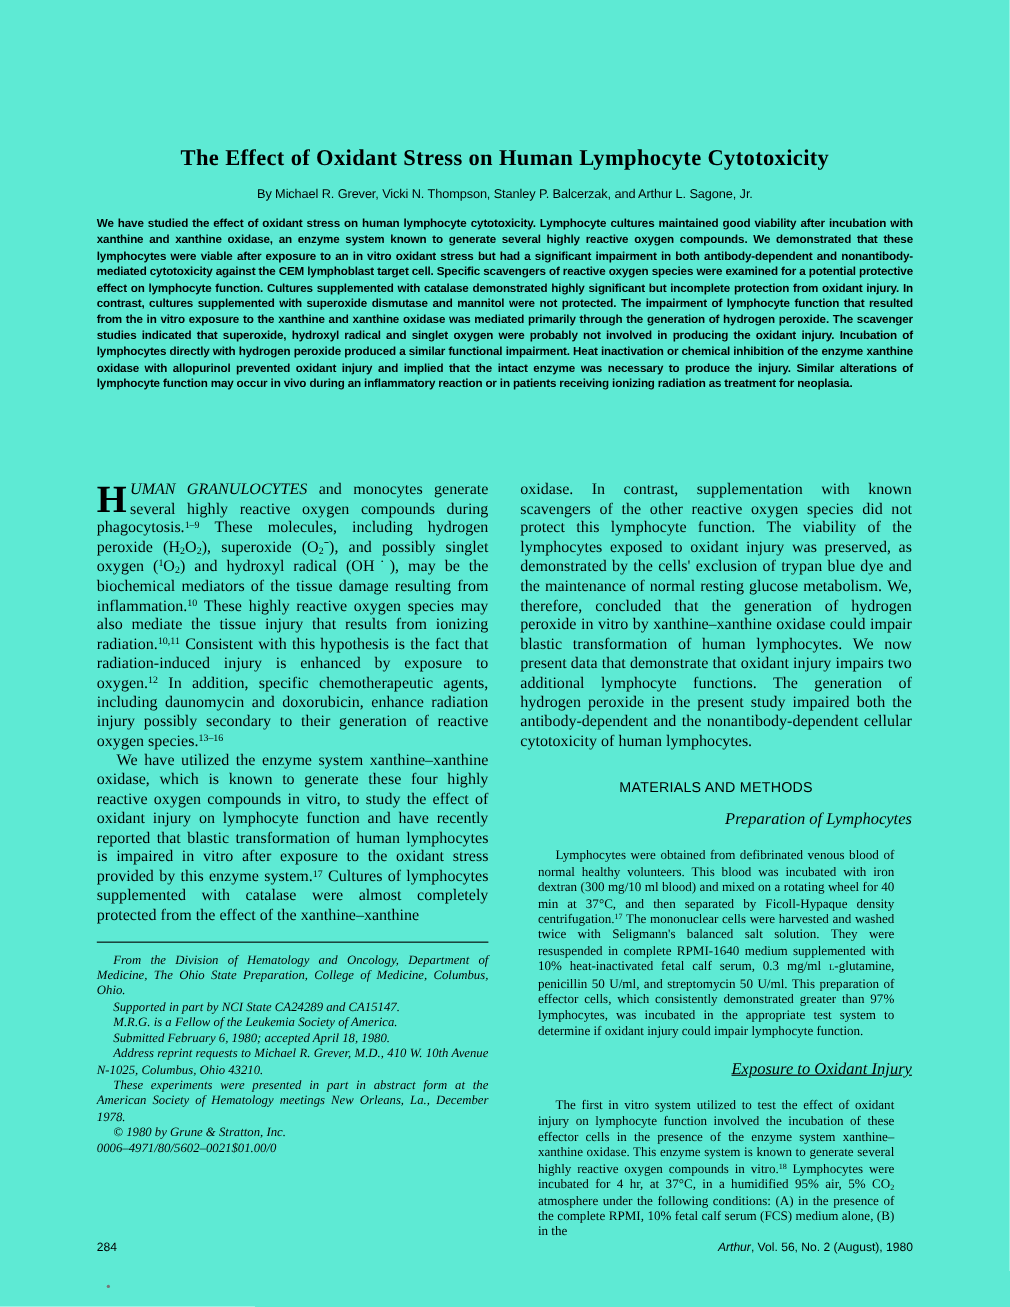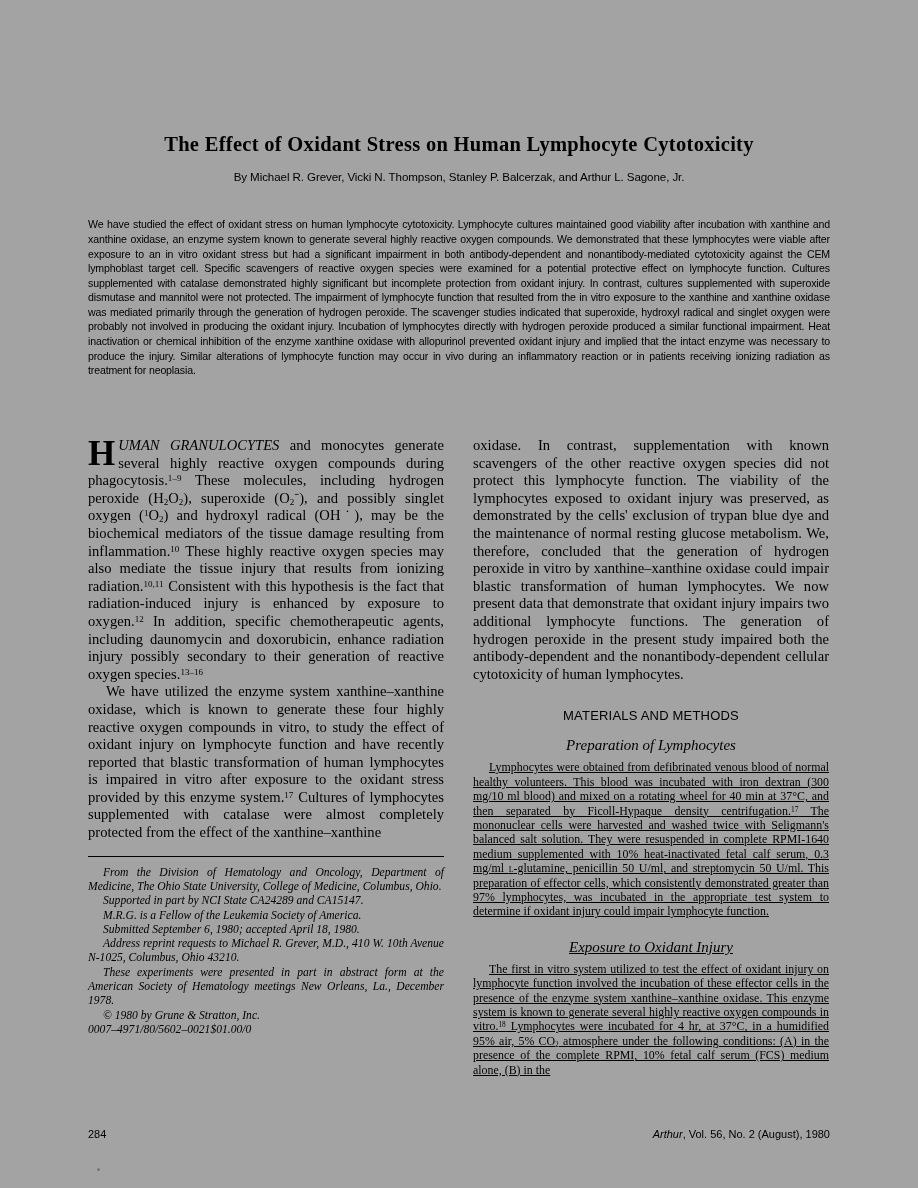--- a/index.html
+++ b/index.html
@@ -4,21 +4,21 @@
 <style>
   html, body {
     margin: 0;
     padding: 0;
     background: #ffffff;
   }
   .page {
     position: relative;
     width: 918px;
     height: 1188px;
-    background: #a3a3a3;
+    background: #5eead4;
     margin: 0 auto;
     font-family: "Liberation Serif", serif;
     color: #000000;
     overflow: hidden;
   }
   .content {
     position: absolute;
     left: 88px;
     top: 0;
     width: 742px;
@@ -39,25 +39,25 @@
     font-family: "Liberation Sans", sans-serif;
     font-size: 11.6px;
     text-align: center;
     margin-top: 6px;
     letter-spacing: -0.1px;
   }
 
   
   .abstract {
     font-family: "Liberation Sans", sans-serif;
-    font-weight: normal;
+    font-weight: bold;
     font-size: 10.6px;
     line-height: 14.6px;
     text-align: justify;
-    margin-top: 34px;
+    margin-top: 13px;
     letter-spacing: -0.15px;
   }
 
   
   .columns {
     position: absolute;
     top: 437px;
     left: 0;
     width: 742px;
     display: flex;
@@ -133,33 +133,32 @@
     text-align: center;
     margin: 25px 0 14px 0;
     letter-spacing: 0.2px;
   }
   h3.subsection {
     font-family: "Liberation Serif", serif;
     font-style: italic;
     font-weight: normal;
     font-size: 15px;
     margin: 0 0 6px 0;
-    text-align: center;
+    text-align: right;
   }
   h3.subsection.spaced {
     margin-top: 20px;
     text-decoration: underline;
   }
   p.small {
     font-size: 11.9px;
     line-height: 14.4px;
     text-align: justify;
-    margin: 0;
+    margin: 16px;
     text-indent: 16px;
-    text-decoration: underline;
   }
   .lsc { font-variant: small-caps; font-size: 0.92em; }
 
   
   .footer {
     position: absolute;
     left: 88px;
     top: 1128px;
     width: 742px;
     font-family: "Liberation Sans", sans-serif;
@@ -199,28 +198,28 @@
           <span class="dropcap">H</span><span class="smallcaps-lead">UMAN GRANULOCYTES</span><span> and monocytes generate several highly reactive oxygen compounds during phagocytosis.</span><sup>1–9</sup><span> These molecules, including hydrogen peroxide (H</span><sub>2</sub><span>O</span><sub>2</sub><span>), superoxide (O</span><sub>2</sub><span>⁻), and possibly singlet oxygen (</span><sup>1</sup><span>O</span><sub>2</sub><span>) and hydroxyl radical (OH˙), may be the biochemical mediators of the tissue damage resulting from inflammation.</span><sup>10</sup><span> These highly reactive oxygen species may also mediate the tissue injury that results from ionizing radiation.</span><sup>10,11</sup><span> Consistent with this hypothesis is the fact that radiation-induced injury is enhanced by exposure to oxygen.</span><sup>12</sup><span> In addition, specific chemotherapeutic agents, including daunomycin and doxorubicin, enhance radiation injury possibly secondary to their generation of reactive oxygen species.</span><sup>13–16</sup>
         </p>
 
         <p class="body">
           <span>We have utilized the enzyme system xanthine–xanthine oxidase, which is known to generate these four highly reactive oxygen compounds in vitro, to study the effect of oxidant injury on lymphocyte function and have recently reported that blastic transformation of human lymphocytes is impaired in vitro after exposure to the oxidant stress provided by this enzyme system.</span><sup>17</sup><span> Cultures of lymphocytes supplemented with catalase were almost completely protected from the effect of the xanthine–xanthine</span>
         </p>
 
         <hr class="footnote-rule">
 
         <div class="footnotes">
-          <p>From the Division of Hematology and Oncology, Department of Medicine, The Ohio State University, College of Medicine, Columbus, Ohio.</p>
+          <p>From the Division of Hematology and Oncology, Department of Medicine, The Ohio State Preparation, College of Medicine, Columbus, Ohio.</p>
           <p>Supported in part by NCI State CA24289 and CA15147.</p>
           <p>M.R.G. is a Fellow of the Leukemia Society of America.</p>
-          <p>Submitted September 6, 1980; accepted April 18, 1980.</p>
+          <p>Submitted February 6, 1980; accepted April 18, 1980.</p>
           <p>Address reprint requests to Michael R. Grever, M.D., 410 W. 10th Avenue N-1025, Columbus, Ohio 43210.</p>
           <p>These experiments were presented in part in abstract form at the American Society of Hematology meetings New Orleans, La., December 1978.</p>
           <p>© 1980 by Grune &amp; Stratton, Inc.</p>
-          <p class="nind">0007–4971/80/5602–0021$01.00/0</p>
+          <p class="nind">0006–4971/80/5602–0021$01.00/0</p>
         </div>
       </div>
 
       <div class="col col-right">
 
         <p class="body first">oxidase. In contrast, supplementation with known scavengers of the other reactive oxygen species did not protect this lymphocyte function. The viability of the lymphocytes exposed to oxidant injury was preserved, as demonstrated by the cells' exclusion of trypan blue dye and the maintenance of normal resting glucose metabolism. We, therefore, concluded that the generation of hydrogen peroxide in vitro by xanthine–xanthine oxidase could impair blastic transformation of human lymphocytes. We now present data that demonstrate that oxidant injury impairs two additional lymphocyte functions. The generation of hydrogen peroxide in the present study impaired both the antibody-dependent and the nonantibody-dependent cellular cytotoxicity of human lymphocytes.</p>
 
         <h2 class="section">MATERIALS AND METHODS</h2>
 
         <h3 class="subsection">Preparation of Lymphocytes</h3>

